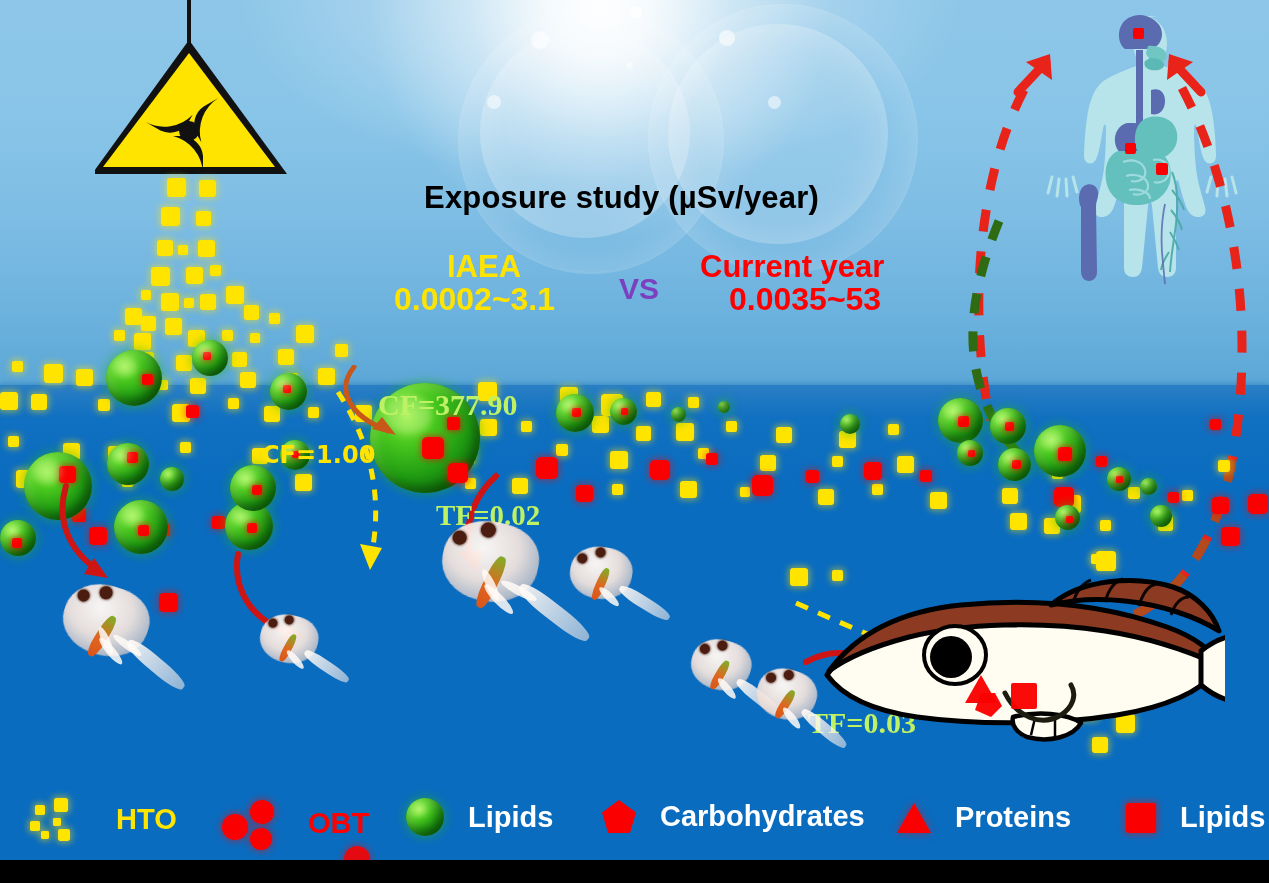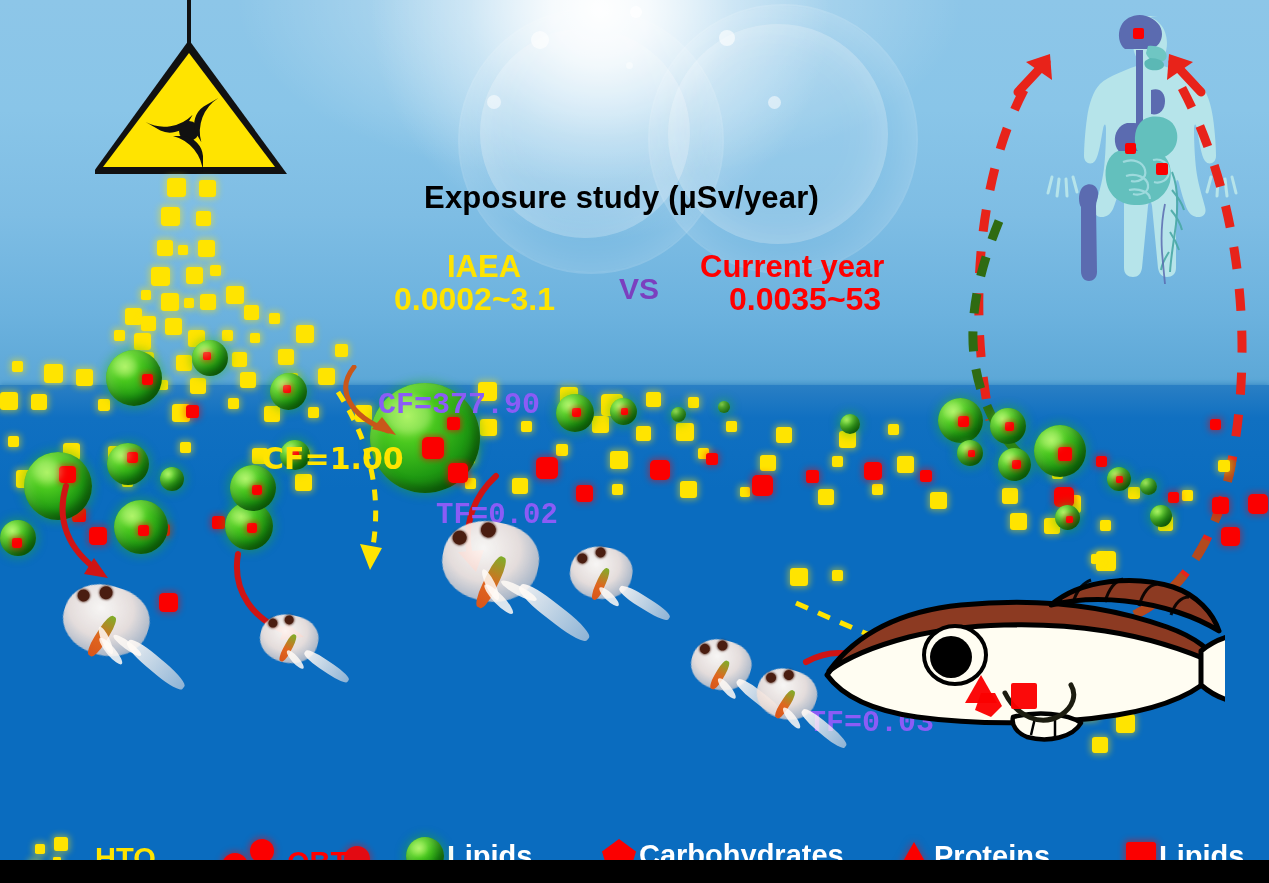--- a/index.html
+++ b/index.html
@@ -65,28 +65,28 @@
     box-shadow:0 0 5px 2px rgba(251,0,0,.45);}
 
   
   .ttl{
     position:absolute;color:#000;font-weight:bold;letter-spacing:.2px;white-space:nowrap;
   }
   .lbl-yellow{position:absolute;color:#ffe400;font-weight:bold;white-space:nowrap;}
   .lbl-red{position:absolute;color:#ff0000;font-weight:bold;white-space:nowrap;}
   .lbl-purple{position:absolute;color:#7b3fbf;font-weight:bold;white-space:nowrap;}
 
-  .cf-red{position:absolute;color:#8b5cf6;font-weight:bold;white-space:nowrap;
-    font-family:Liberation Mono, monospace;}
+  .cf-red{position:absolute;color:#bef264;font-weight:bold;white-space:nowrap;
+    font-family:Liberation Serif, serif;}
   .cf-yellow{position:absolute;color:#ffe400;font-weight:bold;white-space:nowrap;
     font-family:"DejaVu Sans", sans-serif;}
 
   
   .legend{position:absolute;left:0;bottom:23px;width:1269px;height:78px;}
-  .leg-item{position:absolute;display:flex;align-items:center;gap:3px;margin-top:39px;}
+  .leg-item{position:absolute;display:flex;align-items:center;gap:24px;}
   .leg-text{font-weight:bold;font-size:29px;white-space:nowrap;
             font-family:"Liberation Sans", sans-serif;}
   .sq-red{background:#fb0000;box-shadow:0 0 6px 2px rgba(251,0,0,.45);}
   .sh-tri{width:0;height:0;border-left:17px solid transparent;border-right:17px solid transparent;
           border-bottom:30px solid #fb0000;filter:drop-shadow(0 0 4px rgba(251,0,0,.5));}
   .sh-pent{width:34px;height:33px;background:#fb0000;
           clip-path:polygon(50% 0%,100% 38%,82% 100%,18% 100%,0% 38%);
           filter:drop-shadow(0 0 4px rgba(251,0,0,.5));}
 
   
@@ -464,21 +464,21 @@
     <path d="M6,22 C44,2 78,18 92,52" stroke="#cf1414" stroke-width="6" fill="none" stroke-linecap="round"></path>
     <polygon points="96,64 80,42 102,40" fill="#cf1414"></polygon>
   </svg>
 
   <svg class="abs" style="left:790px;top:595px;" width="320" height="130">
     <path d="M6,8 C100,50 190,88 280,94" stroke="#ffe400" stroke-width="5" fill="none" stroke-dasharray="13 11"></path>
     <polygon points="296,95 272,86 274,104" fill="#ffe400"></polygon>
   </svg>
 
   <div class="cf-red" style="left:378px;top:388px;font-size:30px;">CF=377.90</div>
-  <div class="cf-yellow" style="left:262px;top:441px;font-size:30px;">CF=1.00</div>
+  <div class="cf-yellow" style="left:262px;top:441px;font-size:24px;">CF=1.00</div>
   <div class="cf-red" style="left:436px;top:499px;font-size:29px;">TF=0.02</div>
   <div class="cf-red" style="left:808px;top:706px;font-size:30px;">TF=0.03</div>
 
   <div class="cope" style="left:52px;top:585px;width:150px;height:110px;transform:rotate(18deg);">
     <div class="body" style="left:6px;top:8px;width:86px;height:70px;"></div>
     <div class="eye" style="left:14px;top:20px;width:12px;height:12px;"></div>
     <div class="eye" style="left:34px;top:10px;width:13px;height:13px;"></div>
     <div class="gut" style="left:44px;top:36px;width:12px;height:46px;transform:rotate(14deg);"></div>
     <div class="tail" style="left:74px;top:62px;width:72px;height:15px;transform:rotate(22deg);"></div>
     <div class="leg" style="left:46px;top:66px;width:34px;height:9px;transform:rotate(32deg);"></div>

